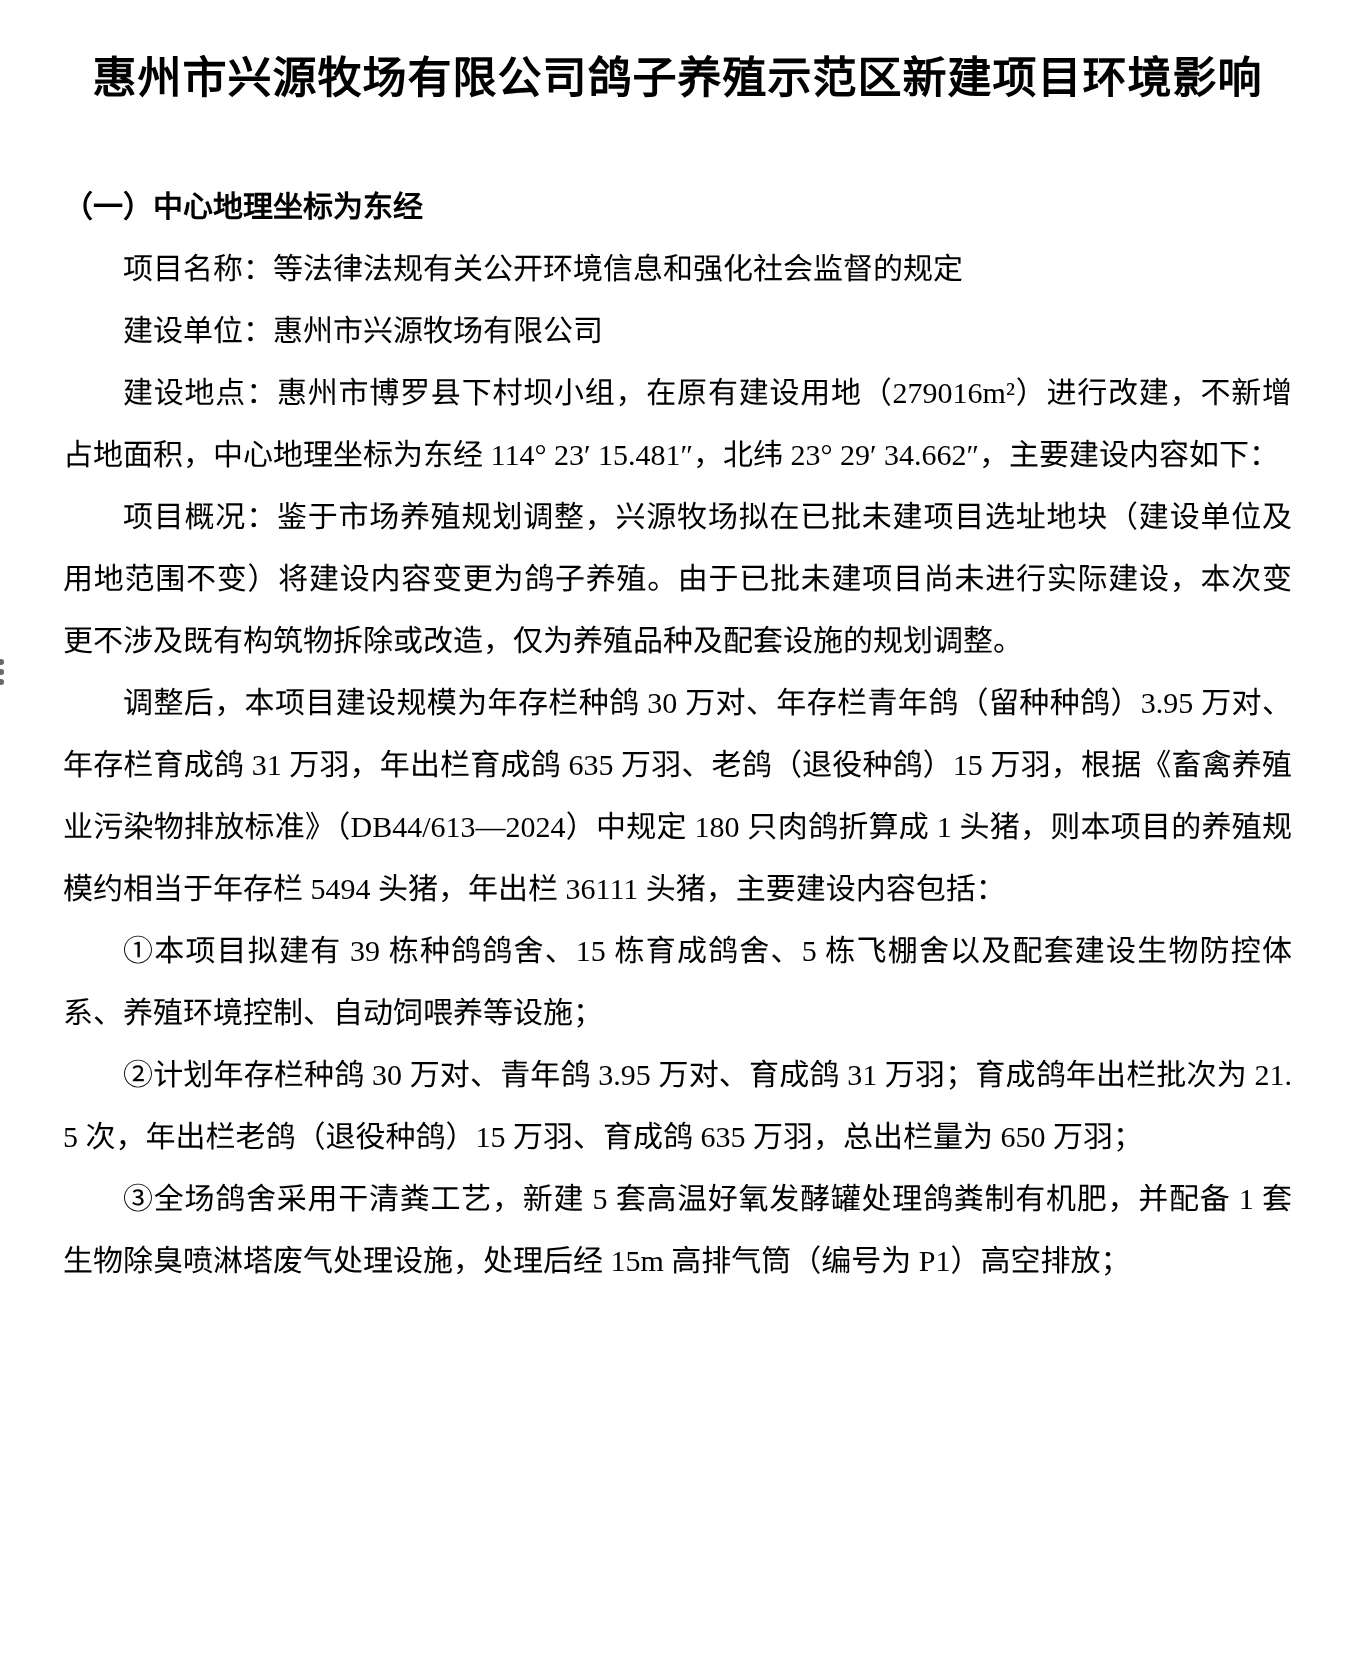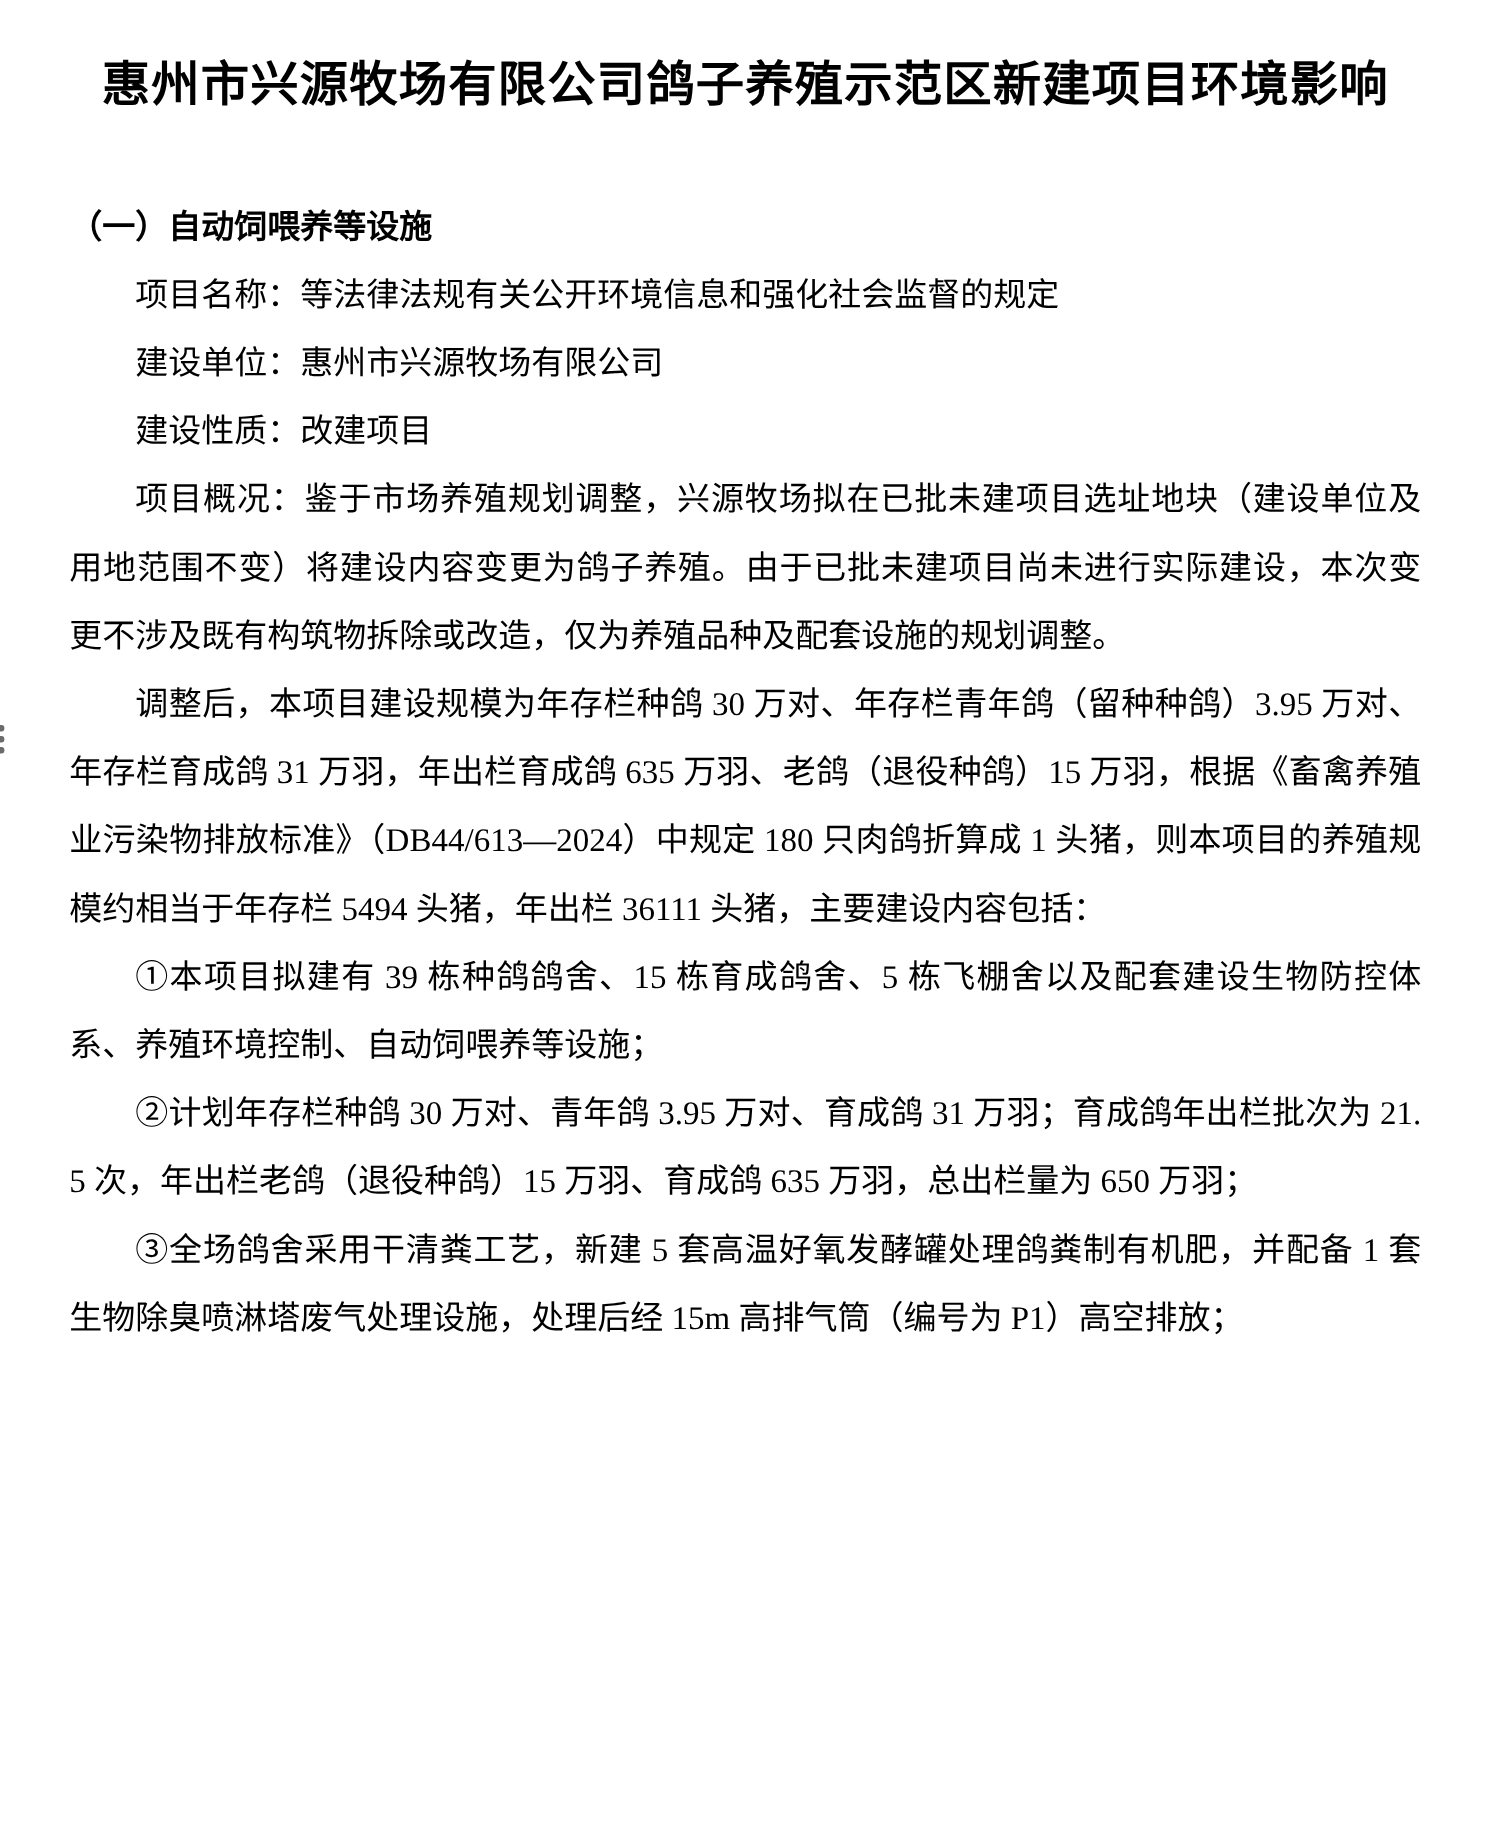--- a/index.html
+++ b/index.html
@@ -73,28 +73,28 @@
 
 <main class="page">
 
   <h1 class="doc-title">
     <span class="title-line">惠州市兴源牧场有限公司鸽子养殖示范区新建项目环境影响</span>
   </h1>
 
   <div class="body-text">
 
 
-    <p class="section-heading">（一）自动饲喂养等设施</p>
+    <p class="section-heading">（一）中心地理坐标为东经</p>
 
     <p>项目名称：等法律法规有关公开环境信息和强化社会监督的规定</p>
 
     <p>建设单位：惠州市兴源牧场有限公司</p>
 
+    <p>建设地点：惠州市博罗县下村坝小组，在原有建设用地（279016m²）进行改建，不新增占地面积，中心地理坐标为东经 114° 23′ 15.481″，北纬 23° 29′ 34.662″，主要建设内容如下：</p>
 
-    <p>建设性质：改建项目</p>
 
     <p>项目概况：鉴于市场养殖规划调整，兴源牧场拟在已批未建项目选址地块（建设单位及用地范围不变）将建设内容变更为鸽子养殖。由于已批未建项目尚未进行实际建设，本次变更不涉及既有构筑物拆除或改造，仅为养殖品种及配套设施的规划调整。</p>
 
     <p>调整后，本项目建设规模为年存栏种鸽 30 万对、年存栏青年鸽（留种种鸽）3.95 万对、年存栏育成鸽 31 万羽，年出栏育成鸽 635 万羽、老鸽（退役种鸽）15 万羽，根据《畜禽养殖业污染物排放标准》（DB44/613—2024）中规定 180 只肉鸽折算成 1 头猪，则本项目的养殖规模约相当于年存栏 5494 头猪，年出栏 36111 头猪，主要建设内容包括：</p>
 
     <p>①本项目拟建有 39 栋种鸽鸽舍、15 栋育成鸽舍、5 栋飞棚舍以及配套建设生物防控体系、养殖环境控制、自动饲喂养等设施；</p>
 
     <p>②计划年存栏种鸽 30 万对、青年鸽 3.95 万对、育成鸽 31 万羽；育成鸽年出栏批次为 21.5 次，年出栏老鸽（退役种鸽）15 万羽、育成鸽 635 万羽，总出栏量为 650 万羽；</p>
 
     <p>③全场鸽舍采用干清粪工艺，新建 5 套高温好氧发酵罐处理鸽粪制有机肥，并配备 1 套生物除臭喷淋塔废气处理设施，处理后经 15m 高排气筒（编号为 P1）高空排放；</p>

